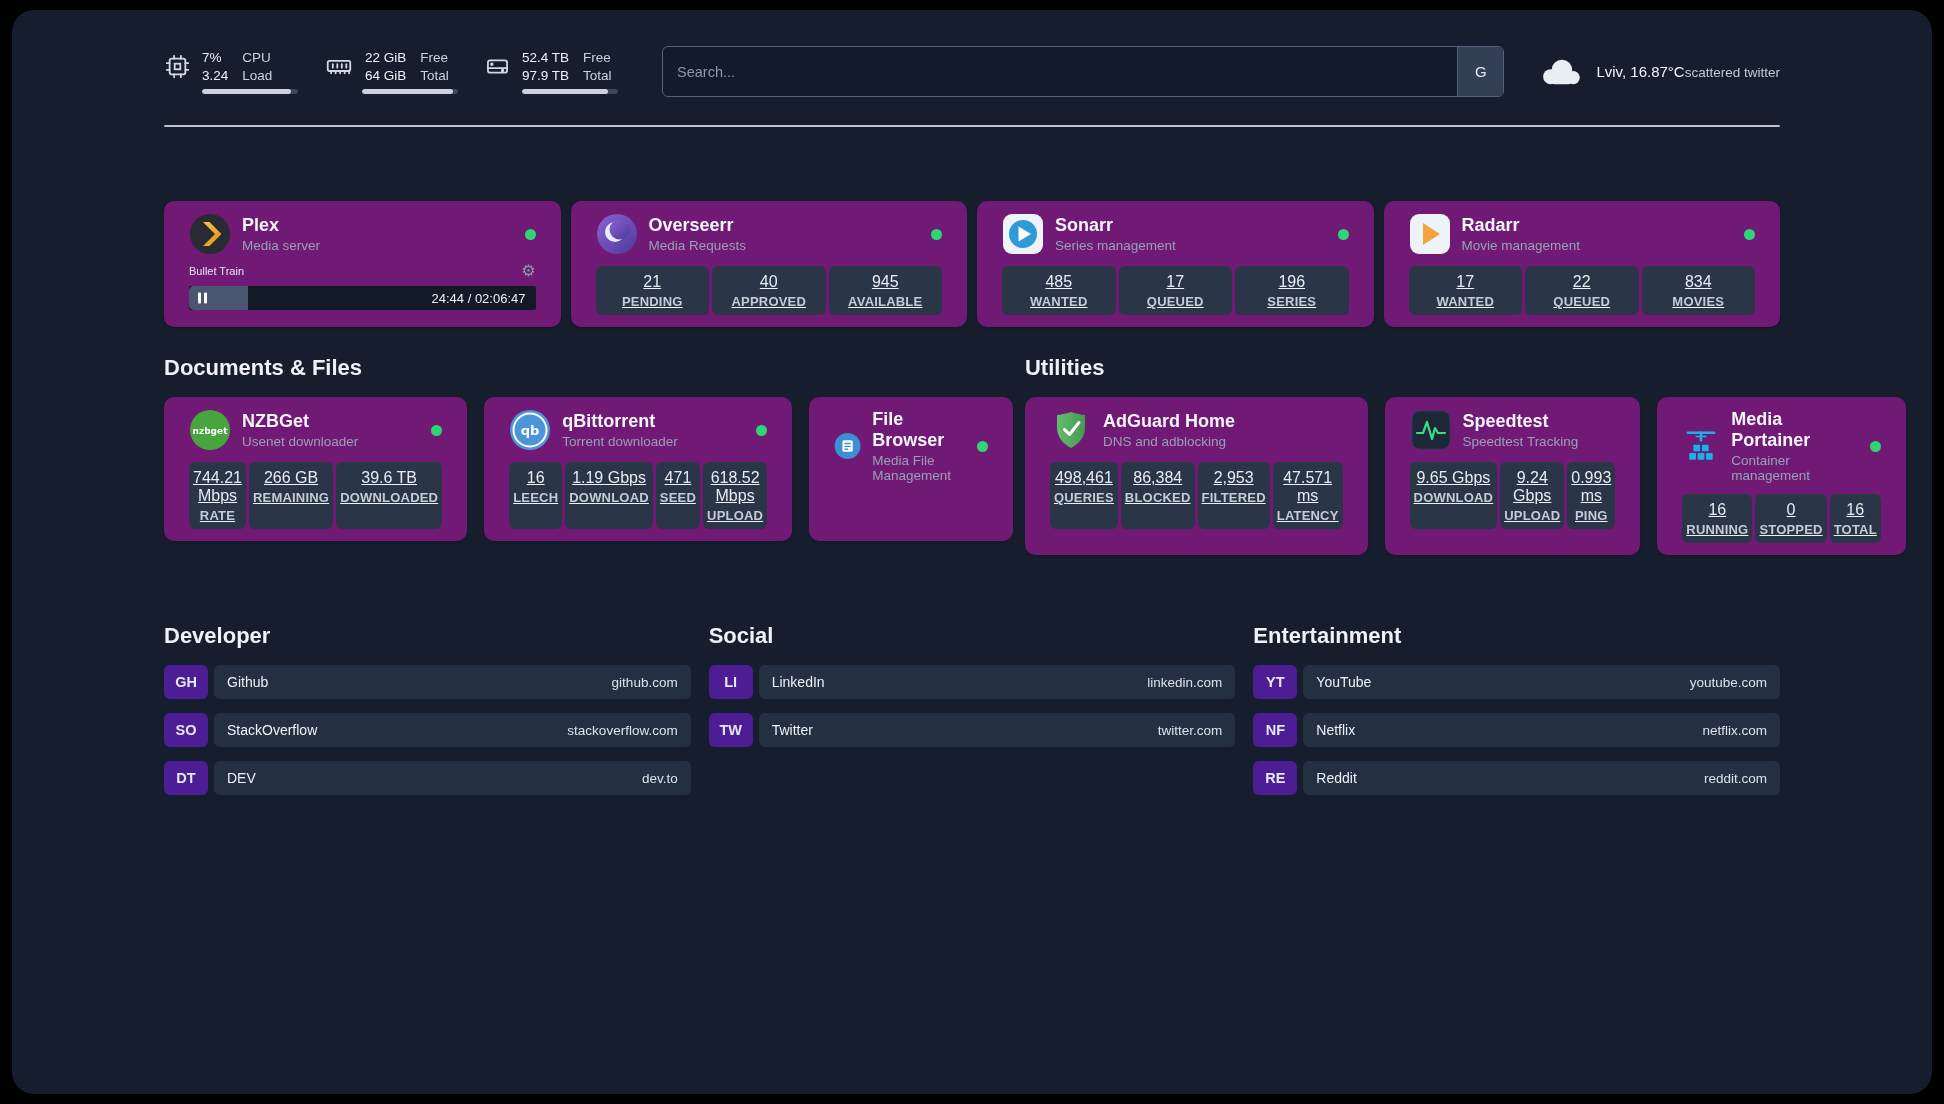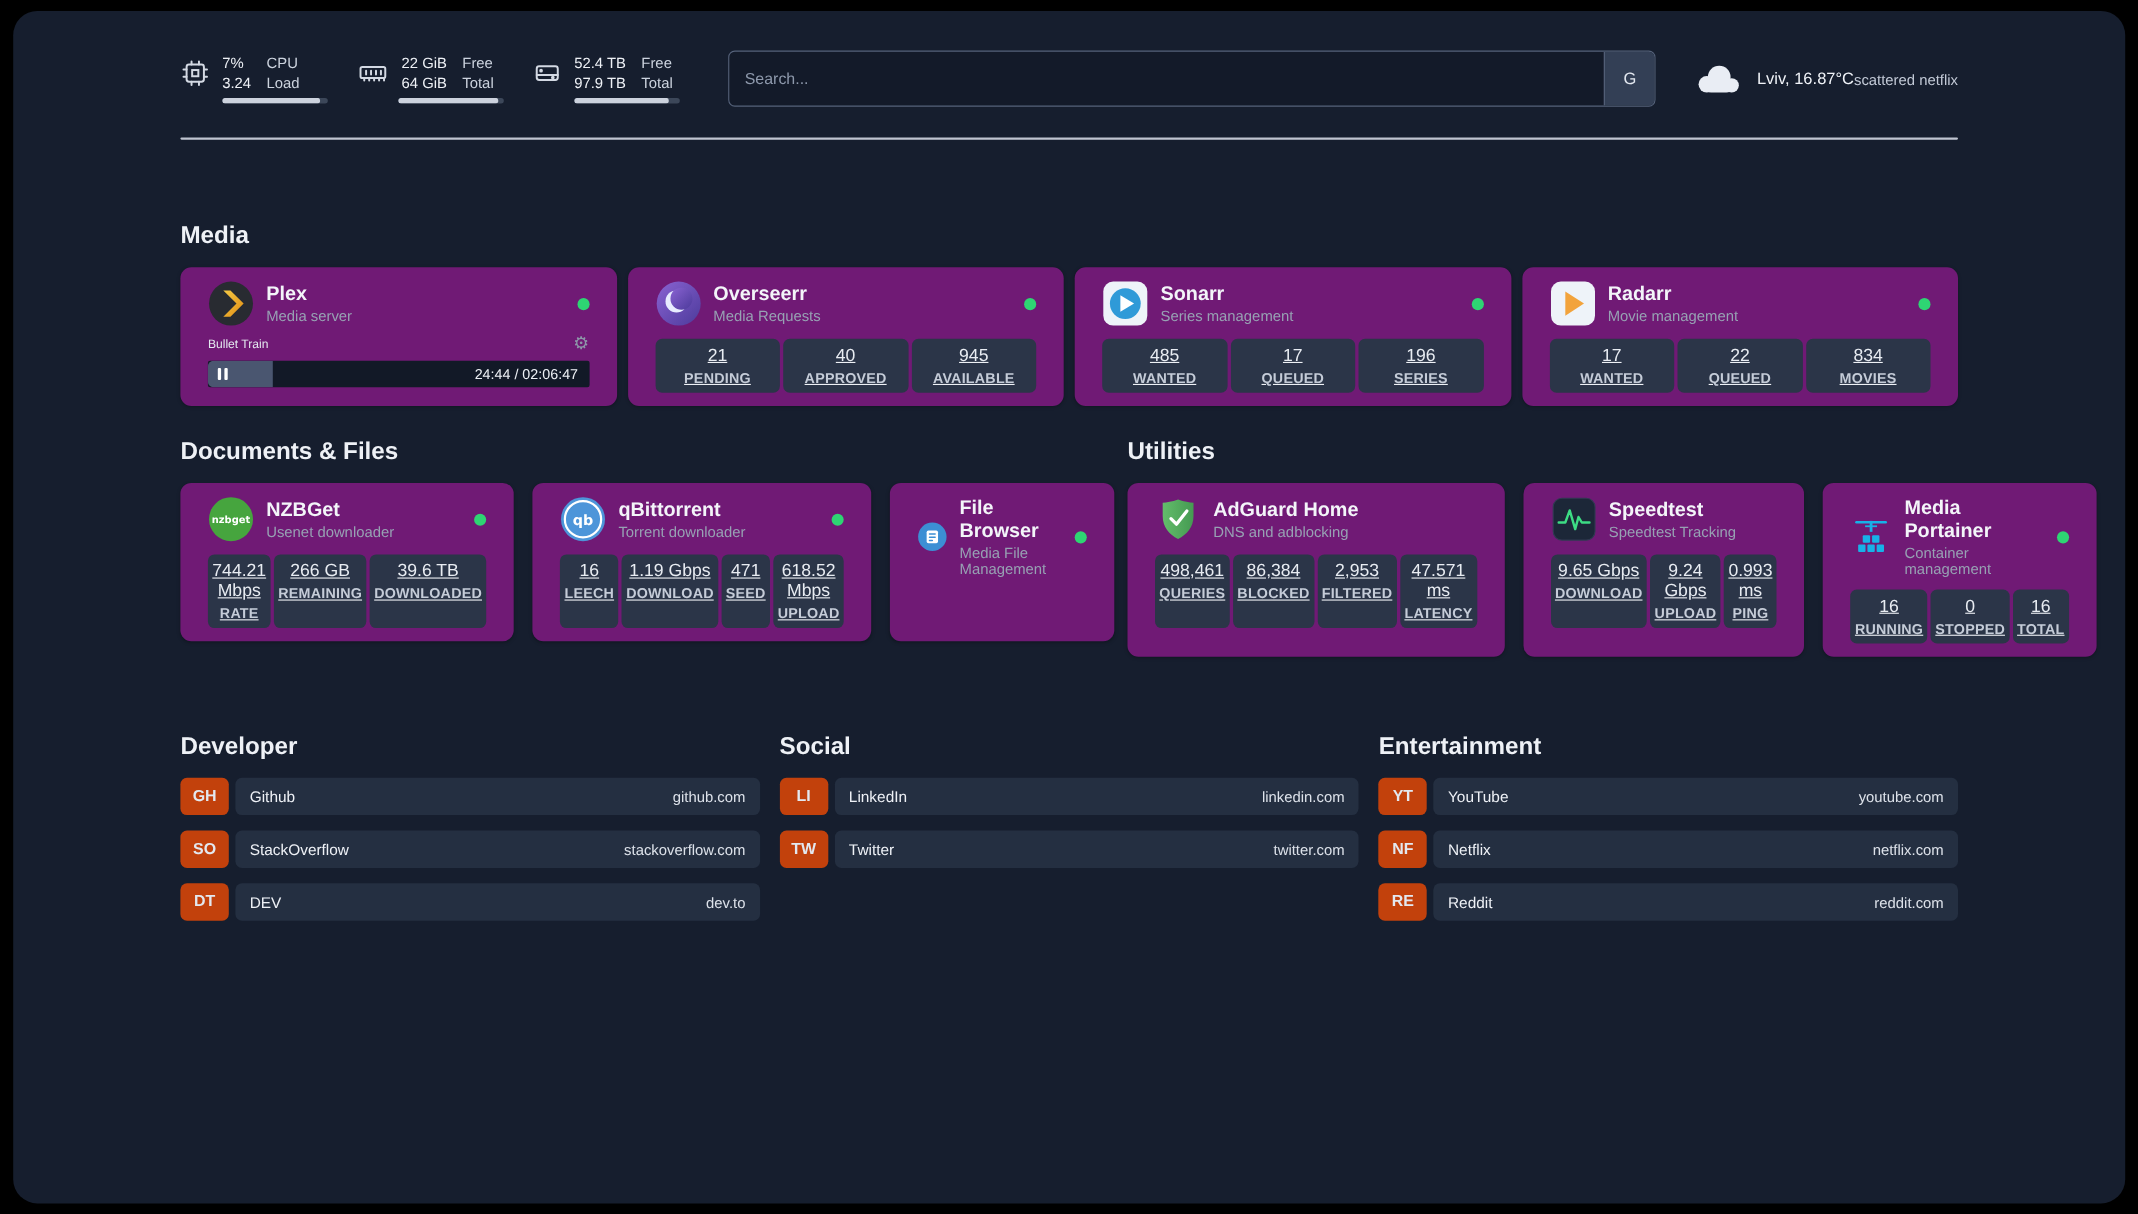--- a/index.html
+++ b/index.html
@@ -60,21 +60,21 @@
 
   
   .two-col { display:grid; grid-template-columns:1fr 1fr; gap:12px; margin-top:28px; }
   .col-h { font-size:22px; font-weight:600; color:#eef1f6; margin-bottom:16px; }
   .col-cards { display:flex; gap:17px; }
 
   
   .bm-sec { margin-top:68px; display:grid; grid-template-columns:1fr 1fr 1fr; gap:18px; padding-bottom:34px; }
   .bm-rows { margin-top:16px; display:flex; flex-direction:column; gap:14px; }
   .bm-row { display:flex; gap:6px; height:34px; }
-  .bm-badge { width:44px; background:#c2410c; border-radius:6px; display:flex; align-items:center; justify-content:center; font-size:14.5px; font-weight:600; color:#e3e8ef; cursor:pointer; }
+  .bm-badge { width:44px; background:#4c1d95; border-radius:6px; display:flex; align-items:center; justify-content:center; font-size:14.5px; font-weight:600; color:#e3e8ef; cursor:pointer; }
   .bm-pill { flex:1; background:#242f41; border-radius:6px; display:flex; align-items:center; justify-content:space-between; padding:0 13px; cursor:pointer; }
   .bm-name { font-size:14px; color:#eef1f6; }
   .bm-url { font-size:13.5px; color:#dde2ea; }
 </style>
 </head>
 <body>
 
 <div class="app">
   <div class="content">
 
@@ -157,29 +157,28 @@
 
       <div class="weather">
         <svg width="46" height="31" viewBox="0 0 48 33" fill="#e9edf4">
           <circle cx="13" cy="22" r="8"></circle>
             <circle cx="25" cy="15" r="11"></circle>
             <circle cx="37" cy="23" r="7"></circle>
           <rect x="12" y="20" width="25" height="10" rx="5"></rect>
         </svg>
         <div class="weather-text">
           <span class="weather-loc">Lviv, 16.87°C</span>
-          <span class="weather-cond">scattered netflix</span>
+          <span class="weather-cond">scattered twitter</span>
         </div>
       </div>
     </header>
 
     <div class="divider"></div>
 
     <section class="media-sec">
-      <h2 class="sec-h">Media</h2>
       <div class="media-grid">
 
         <div class="card">
           <div class="card-head">
             <svg width="42" height="42" viewBox="0 0 42 42">
               <defs>
                   <linearGradient id="plexg" x1="0" y1="0" x2="1" y2="1">
                 <stop offset="0" stop-color="#f5c945"></stop>
                     <stop offset="1" stop-color="#e08d14"></stop>
                   </linearGradient>

